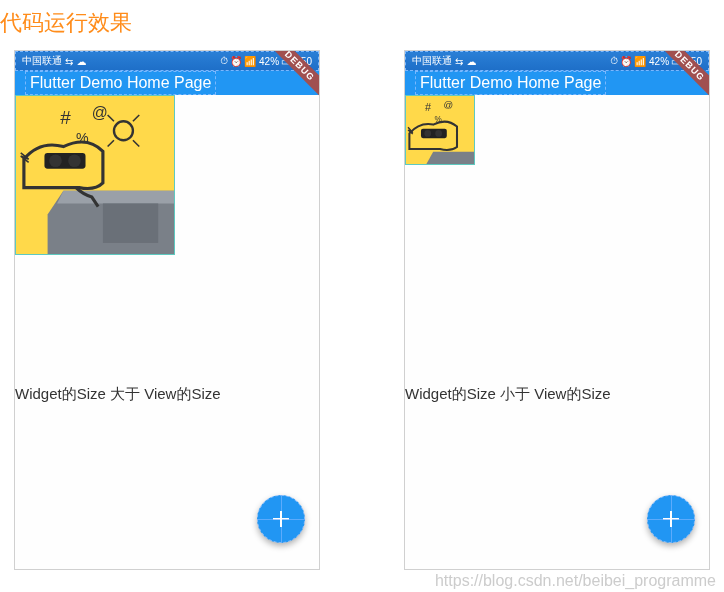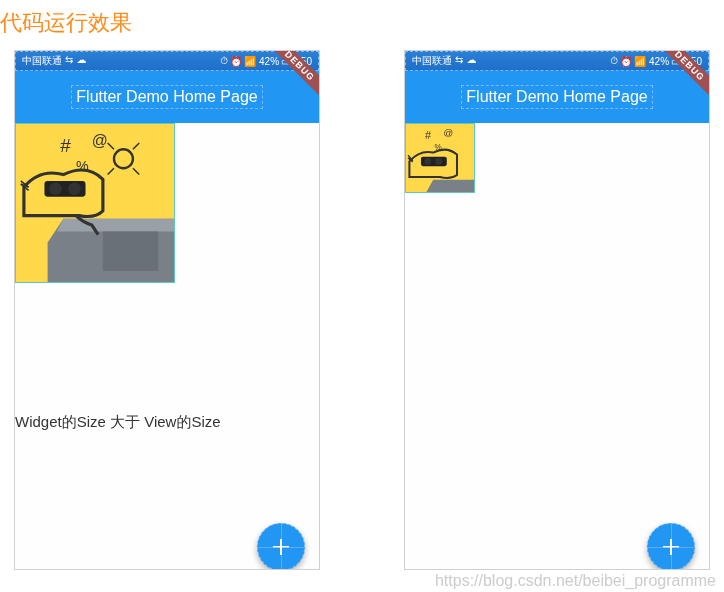--- a/index.html
+++ b/index.html
@@ -35,30 +35,29 @@
       background: #1976d2;
       background: linear-gradient(180deg, #2a7fd6 0%, #1e6fc8 100%);
       border: 1px dashed #7ab8ff;
       display: flex;
       align-items: center;
       justify-content: space-between;
       padding: 0 6px;
       color: #fff;
       font-size: 10px;
     }
-    .status-left { display: flex; gap: 3px; }
+    .status-left { display: flex; align-items: center; gap: 3px; }
     .status-right { display: flex; align-items: center; gap: 2px; }
     .appbar {
-      height: 52px;
+      height: 24px;
       background: #2196f3;
       display: flex;
       align-items: center;
       padding: 0 10px;
       position: relative;
-      justify-content: center;
     }
     .appbar-title {
       color: #fff;
       font-size: 16px;
       font-weight: 500;
       border: 1.5px dashed #7ab8ff;
       padding: 2px 4px;
     }
     .debug-banner {
       position: absolute;
@@ -222,20 +221,21 @@
           <text x="55" y="18" font-size="14" fill="#333">@</text>
           <text x="42" y="38" font-size="12" fill="#333">%</text>
           <path d="M 5 55 Q 20 38 40 42 Q 60 32 75 45 L 75 75 Q 65 82 50 78 L 5 78 Z" fill="#ffd94a" stroke="#333" stroke-width="3"></path>
           <rect x="22" y="48" width="38" height="14" rx="3" fill="#222"></rect>
           <circle cx="32" cy="55" r="5" fill="#333"></circle>
           <circle cx="48" cy="55" r="5" fill="#333"></circle>
           <path d="M 10 56 L 3 50 L 10 54 L 3 46" stroke="#333" stroke-width="2" fill="none"></path>
           <path d="M 40 82 L 100 82 L 100 100 L 30 100 Z" fill="#7a8088"></path>
         </svg>
       </div>
+      <div class="caption">Widget的Size 小于 View的Size</div>
       <div class="fab">
         <div class="fab-cross-h"></div>
         <div class="fab-cross-v"></div>
       </div>
     </div>
   </div>
 
 </div>
 
 <div class="watermark">https://blog.csdn.net/beibei_programme</div>

